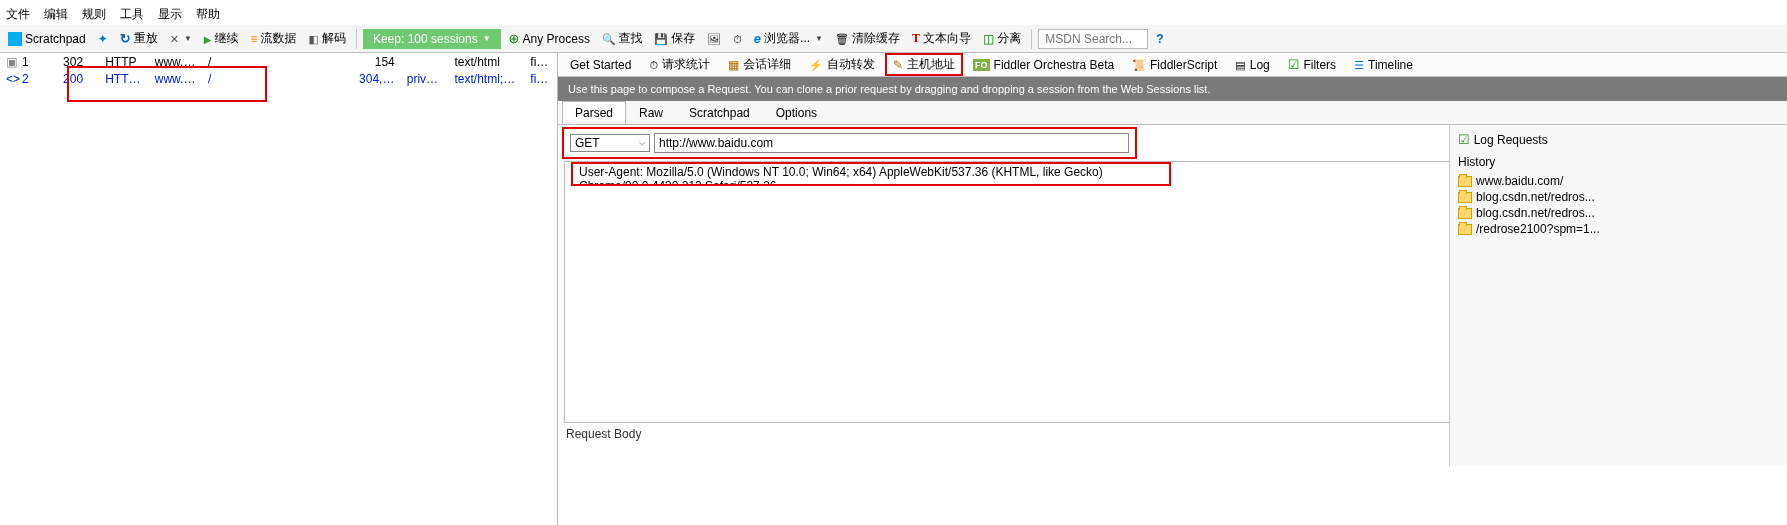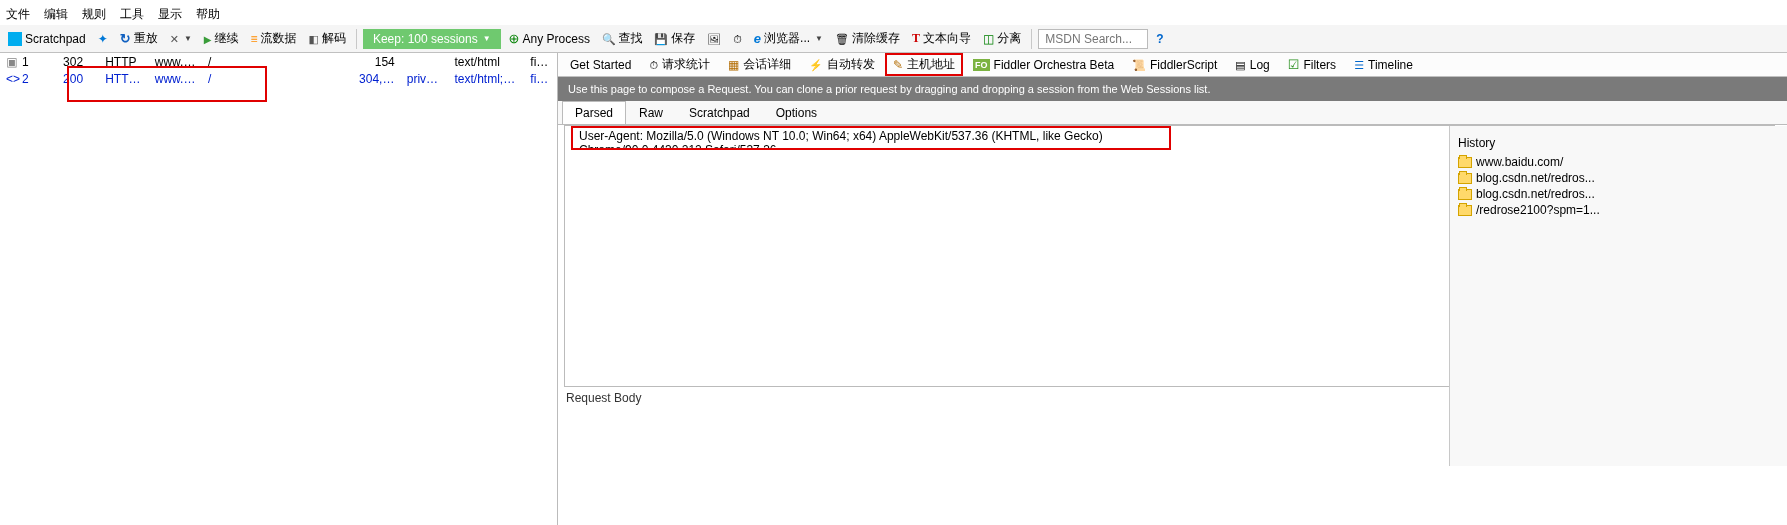--- a/index.html
+++ b/index.html
@@ -267,39 +267,58 @@
 
     <div class="composer">
       <div class="composer-hint">Use this page to compose a Request. You can clone a prior request by dragging and dropping a session from the Web Sessions list.</div>
       <div class="composer-tabs">
         <div class="ctab active">Parsed</div>
         <div class="ctab">Raw</div>
         <div class="ctab">Scratchpad</div>
         <div class="ctab">Options</div>
       </div>
 
+      <div style="position:relative;">
+        <div class="composer-req">
+          <div class="method-sel">
+              <span>GET</span>
+              <span class="drop">⌵</span>
+            </div>
+          <div class="url-input">http://www.baidu.com</div>
+        </div>
+        <div class="ver-wrap">
+          <div class="ver-sel">
+              <span>HTTP/1.1</span>
+              <span class="drop">⌵</span>
+            </div>
+        </div>
+      </div>
 
       <div class="headers-outer">
         <div class="headers-box">
           <div>User-Agent: Mozilla/5.0 (Windows NT 10.0; Win64; x64) AppleWebKit/537.36 (KHTML, like Gecko) Chrome/90.0.4430.212 Safari/537.36</div>
 
         </div>
         <div class="scroll-up">▴</div>
         <div class="scroll-dn">▾</div>
       </div>
 
       <div class="req-body-label">
         <span>Request Body</span>
         <span class="upload-link">Upload file...</span>
       </div>
     </div>
   </div>
 </div>
 
 <div class="right-panel">
+  <div class="rp-check">
+    <span class="gchk"></span>
+    <span>Log Requests</span>
+  </div>
   <div class="rp-title">History</div>
   <div id="history-list">
       <div class="rp-item">
         <span class="folder-ico"></span>
         <span>www.baidu.com/</span>
       </div>
       <div class="rp-item">
         <span class="folder-ico"></span>
         <span>blog.csdn.net/redros...</span>
       </div>

